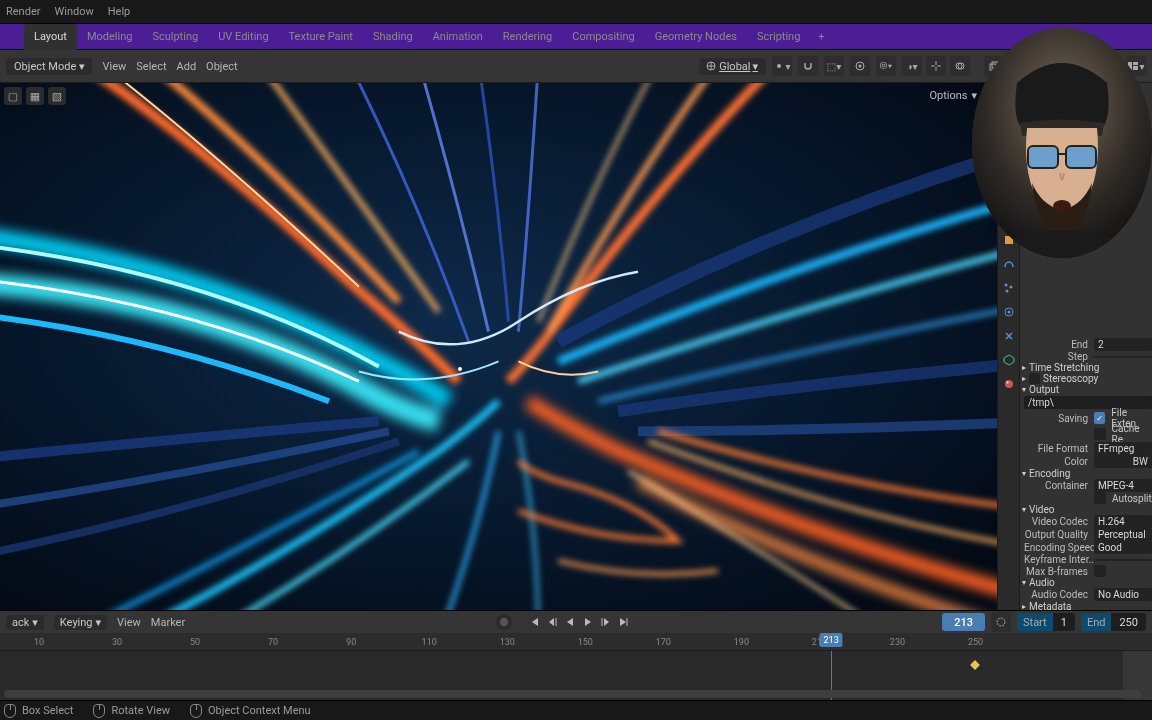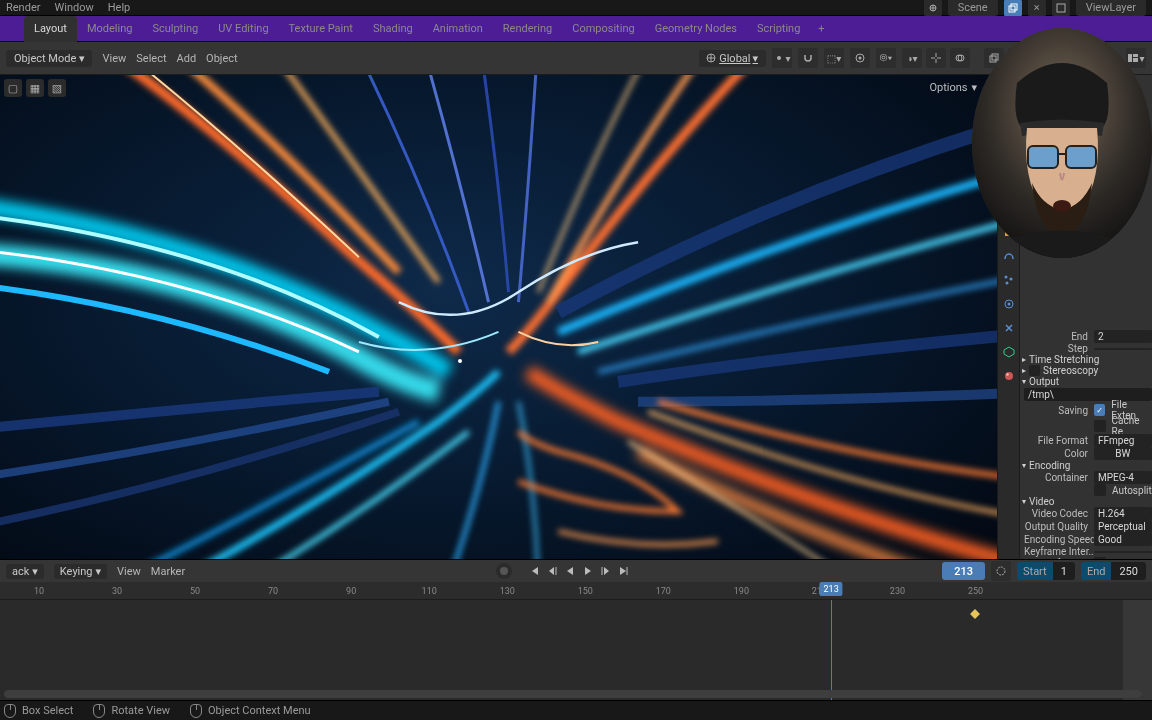--- a/index.html
+++ b/index.html
@@ -1,20 +1,20 @@
 <!DOCTYPE html>
 <html><head>
 <meta charset="utf-8">
 <style>
   * { box-sizing: border-box; margin: 0; padding: 0; font-family: -apple-system, BlinkMacSystemFont, "Segoe UI", Roboto, Arial, sans-serif; }
   html, body { width: 1152px; height: 720px; overflow: hidden; background: #1a1a1a; color: #c8c8c8; font-size: 11px; }
   body { display: flex; flex-direction: column; }
 
   
-  .topbar { height: 16px; background: #181818; display: flex; align-items: center; padding: 0 6px; border-bottom: 1px solid #000; color: #9a9a9a; }
+  .topbar { height: 24px; background: #181818; display: flex; align-items: center; padding: 0 6px; border-bottom: 1px solid #000; color: #9a9a9a; }
   .topbar-left { display: flex; gap: 14px; }
   .topbar-left span { cursor: pointer; }
   .topbar-right { margin-left: auto; display: flex; align-items: center; gap: 6px; }
   .topbar-field { background: #2a2a2a; border-radius: 3px; padding: 2px 10px; display: flex; align-items: center; gap: 4px; }
   .topbar-ibtn { width: 18px; height: 18px; background: #2a2a2a; border-radius: 3px; display:flex; align-items:center; justify-content:center; }
   .topbar-ibtn.active { background: #4a7db5; color: #fff; }
 
   
   .wsbar { height: 26px; background: #4c1d95; display: flex; align-items: center; padding: 0 24px; border-bottom: 1px solid #000; }
   .ws-tab { padding: 0 10px; height: 26px; line-height: 26px; color: #8a8a8a; cursor: pointer; }
@@ -63,21 +63,21 @@
   .prow .val { flex: 1; background: #232323; border-radius: 2px; padding: 1px 4px; color: #d8d8d8; white-space: nowrap; overflow:hidden; }
   .prow .cbx { width: 12px; height: 12px; background: #222; border-radius: 2px; display:flex; align-items:center; justify-content:center; margin-right: 3px; }
   .prow .cbx.on { background: #4a7db5; color: #fff; font-size: 8px; }
   .phdr { display: flex; align-items: center; height: 18px; padding: 0 2px; color: #d0d0d0; cursor:pointer; gap: 3px; }
   .phdr .tri { font-size: 8px; }
   .phdr .cbx2 { width: 11px; height: 11px; background: #222; border-radius: 2px; }
 
   .props-body > .val-solo { margin: 1px 4px; background: #1e1e1e; border-radius: 2px; padding: 1px 4px; color: #d8d8d8; height: 15px; }
 
   
-  .timeline { height: 141px; background: #232323; display: flex; flex-direction: column; border-top: 1px solid #000; }
+  .timeline { height: 90px; background: #232323; display: flex; flex-direction: column; border-top: 1px solid #000; }
   .tl-hdr { height: 22px; background: #353535; display: flex; align-items: center; padding: 0 6px; gap: 10px; }
   .tl-hdr .drp { background: #2b2b2b; padding: 1px 6px; border-radius: 3px; display:flex; align-items:center; gap:3px; }
   .tl-playback { margin: 0 auto; display: flex; align-items: center; gap: 2px; }
   .pbtn { width: 16px; height: 16px; display:flex; align-items:center; justify-content:center; color:#bbb; cursor:pointer; }
   .tl-frames { display: flex; align-items: center; gap: 6px; }
   .fr-box { display:flex; align-items:center; background: #0c4a6e; border-radius: 3px; height: 18px; overflow:hidden; }
   .fr-box .flab { padding: 0 6px; color: #aaa; }
   .fr-box .fval { background: #1e1e1e; padding: 0 8px; height: 100%; display:flex; align-items:center; color:#ddd; }
   .fr-cur { background: #4a7db5; color: #fff; padding: 0 12px; height: 18px; border-radius: 3px; display:flex; align-items:center; font-weight: 500; }
   .autokey { width: 16px; height: 16px; border-radius: 50%; background: #2b2b2b; display:flex; align-items:center; justify-content:center; }
@@ -102,46 +102,20 @@
   svg { display:block; }
 </style>
 </head>
 <body>
 
 <div class="topbar">
   <div class="topbar-left">
     <span>Render</span>
     <span>Window</span>
     <span>Help</span>
-  </div>
-  <div class="topbar-right">
-    <div class="topbar-ibtn">
-        <svg width="12" height="12" viewBox="0 0 12 12">
-          <circle cx="6" cy="6" r="3" fill="none" stroke="#aaa"></circle>
-          <path d="M3 6h6M6 3v6" stroke="#aaa"></path>
-        </svg>
-      </div>
-    <div class="topbar-field">
-        <span>Scene</span>
-      </div>
-    <div class="topbar-ibtn active">
-        <svg width="10" height="10" viewBox="0 0 10 10">
-          <rect x="1" y="3" width="6" height="6" fill="none" stroke="#fff"></rect>
-          <rect x="3" y="1" width="6" height="6" fill="none" stroke="#fff"></rect>
-        </svg>
-      </div>
-    <div class="topbar-ibtn">×</div>
-    <div class="topbar-ibtn">
-        <svg width="12" height="12" viewBox="0 0 12 12">
-          <rect x="2" y="2" width="8" height="8" fill="none" stroke="#aaa"></rect>
-        </svg>
-      </div>
-    <div class="topbar-field">
-        <span>ViewLayer</span>
-      </div>
   </div>
 </div>
 
 <div class="wsbar">
   <span class="ws-tab active">Layout</span>
   <span class="ws-tab">Modeling</span>
   <span class="ws-tab">Sculpting</span>
   <span class="ws-tab">UV Editing</span>
   <span class="ws-tab">Texture Paint</span>
   <span class="ws-tab">Shading</span>
@@ -459,21 +433,21 @@
             <span class="cbx"></span>
             <span>Cache Re</span>
           </div>
         </div>
       <div class="prow">
           <div class="lab">File Format</div>
           <div class="val"><span>FFmpeg</span></div>
         </div>
       <div class="prow">
           <div class="lab">Color</div>
-          <div class="val" style="text-align:center">BW</div>
+          <div class="val" style="text-align:right">BW</div>
         </div>
 
       <div class="phdr">
           <span class="tri">▾</span>
           <span>Encoding</span>
         </div>
       <div class="prow">
           <div class="lab">Container</div>
           <div class="val">MPEG-4</div>
         </div>

